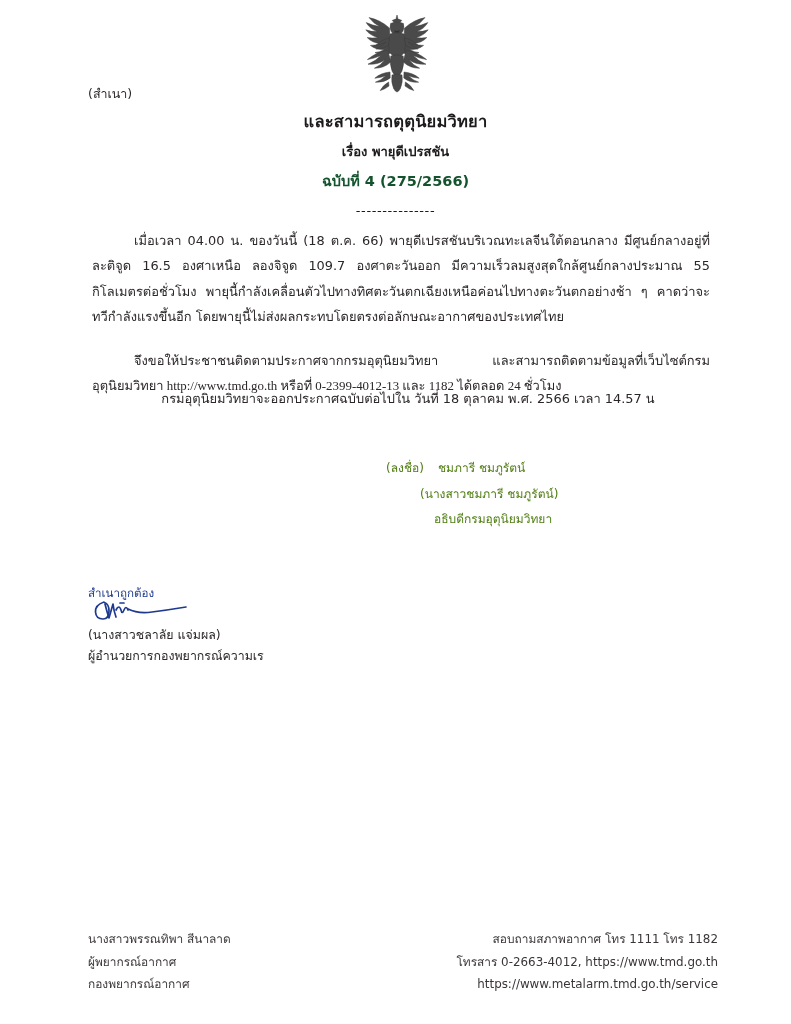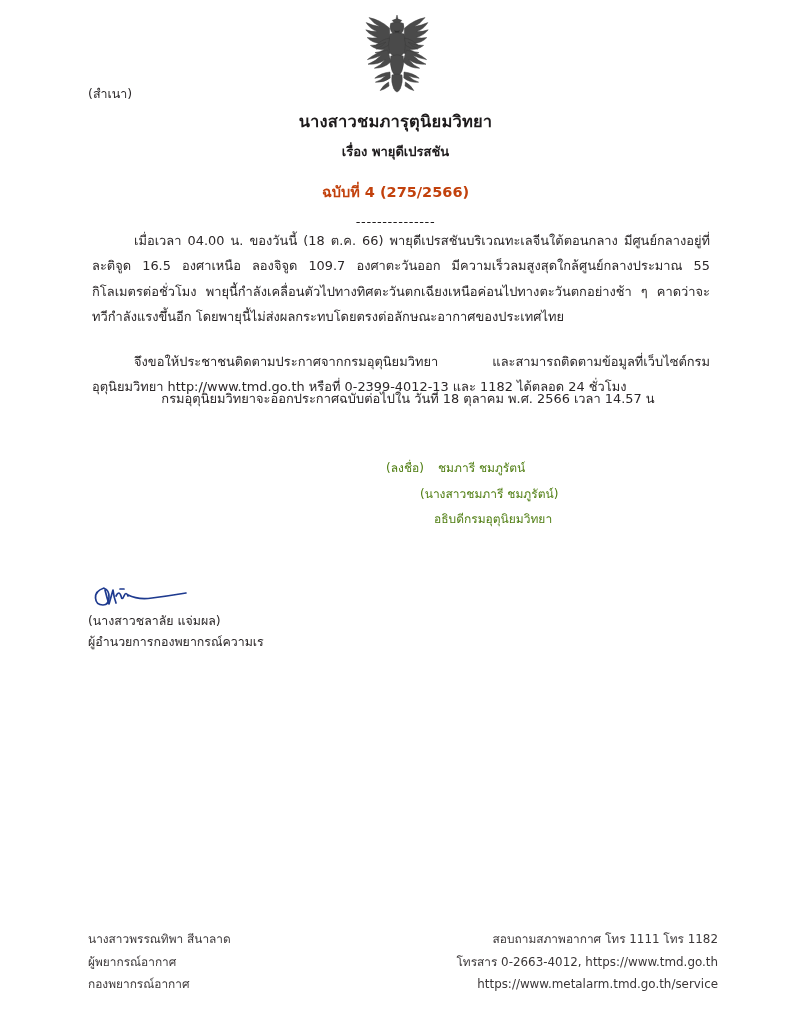--- a/index.html
+++ b/index.html
@@ -55,22 +55,22 @@
   .title-sub {
     font-size: 13px;
     font-weight: bold;
     color: #1d1a1b;
     margin-top: 9px;
     line-height: 1.45;
   }
   .title-edition {
     font-size: 14.5px;
     font-weight: bold;
-    color: #c2410c;
-    margin-top: 20px;
+    color: #14532d;
+    margin-top: 9px;
     line-height: 1.45;
   }
   .rule-dashes {
     margin: 14px auto 0 auto;
     width: 118px;
     height: 10px;
     overflow: hidden;
     font-size: 13px;
     line-height: 10px;
     letter-spacing: 0.6px;
@@ -87,21 +87,21 @@
   }
   .para {
     font-size: 12.9px;
     line-height: 25.3px;
     color: #2b2728;
     text-align: justify;
     text-justify: inter-word;
     margin: 0;
   }
   .para .indent { display: inline-block; width: 42px; }
-  .para.p2 { margin-top: 20px; }
+  .para.p2 { margin-top: 20px; font-family: Liberation Serif, serif; }
 
   
   .issue-block {
     position: absolute;
     left: 92px;
     top: 386px;
     width: 618px;
     text-align: center;
   }
   .issue-line {
@@ -220,21 +220,21 @@
         <path d="M52 67 q5 -2 10 0 q1 7.4 -1.6 13.4 q-1.8 3.4 -3.4 3.6 q-1.6 -0.2 -3.4 -3.6 q-2.6 -6 -1.6 -13.4 Z"></path>
         <path d="M48.6 74 q-5.6 3.2 -8.4 8.6 q5 -1.6 8.8 -4.6 Z"></path>
         <path d="M65.4 74 q5.6 3.2 8.4 8.6 q-5 -1.6 -8.8 -4.6 Z"></path>
       </g>
     </svg>
   </div>
 
   <div class="copy-marker">(สำเนา)</div>
 
   <div class="headings">
-    <div class="title-main">นางสาวชมภารุตุนิยมวิทยา</div>
+    <div class="title-main">และสามารถตุตุนิยมวิทยา</div>
     <div class="title-sub">เรื่อง พายุดีเปรสชัน</div>
     <div class="title-edition">ฉบับที่ 4 (275/2566)</div>
     <div class="rule-dashes">---------------</div>
   </div>
 
   <div class="body-area">
     <p class="para p1"><span class="indent"></span><span>เมื่อเวลา 04.00 น. ของวันนี้ (18 ต.ค. 66) พายุดีเปรสชันบริเวณทะเลจีนใต้ตอนกลาง มีศูนย์กลางอยู่ที่ละติจูด 16.5 องศาเหนือ ลองจิจูด 109.7 องศาตะวันออก มีความเร็วลมสูงสุดใกล้ศูนย์กลางประมาณ 55 กิโลเมตรต่อชั่วโมง พายุนี้กำลังเคลื่อนตัวไปทางทิศตะวันตกเฉียงเหนือค่อนไปทางตะวันตกอย่างช้า ๆ คาดว่าจะทวีกำลังแรงขึ้นอีก โดยพายุนี้ไม่ส่งผลกระทบโดยตรงต่อลักษณะอากาศของประเทศไทย</span></p>
     <p class="para p2"><span class="indent"></span><span>จึงขอให้ประชาชนติดตามประกาศจากกรมอุตุนิยมวิทยา และสามารถติดตามข้อมูลที่เว็บไซต์กรมอุตุนิยมวิทยา http://www.tmd.go.th หรือที่ 0-2399-4012-13 และ 1182 ได้ตลอด 24 ชั่วโมง</span></p>
   </div>
 
@@ -242,20 +242,21 @@
     <div class="issue-line next">กรมอุตุนิยมวิทยาจะออกประกาศฉบับต่อไปใน วันที่ 18 ตุลาคม พ.ศ. 2566 เวลา 14.57 น</div>
   </div>
 
   <div class="sign-block">
     <div class="sign-row signed"><span>(ลงชื่อ)</span><span class="sp"></span><span>ชมภารี ชมภูรัตน์</span></div>
     <div class="sign-row name-paren">(นางสาวชมภารี ชมภูรัตน์)</div>
     <div class="sign-row position">อธิบดีกรมอุตุนิยมวิทยา</div>
   </div>
 
   <div class="certify-block">
+    <div class="certify-label">สำเนาถูกต้อง</div>
     <div class="certify-sig">
       <svg viewBox="0 0 150 26" xmlns="http://www.w3.org/2000/svg" aria-hidden="true">
         <g fill="none" stroke="#1e3a8f" stroke-width="1.7" stroke-linecap="round" stroke-linejoin="round">
           <path d="M14 4 Q5 7 5.5 14 Q6 21 13 21 Q19 21 19 13 Q19 6 14.5 4.5"></path>
           <path d="M15 6 Q17 14 19 20 Q21 13 23 6 Q24 14 26 19"></path>
           <path d="M26 12 Q29 6 31 12 Q32 17 34 12 Q36 7 38 12"></path>
           <path d="M30 5 L34 5"></path>
           <path d="M38 11 Q48 16 62 14 Q78 12 96 9"></path>
         </g>
       </svg>

